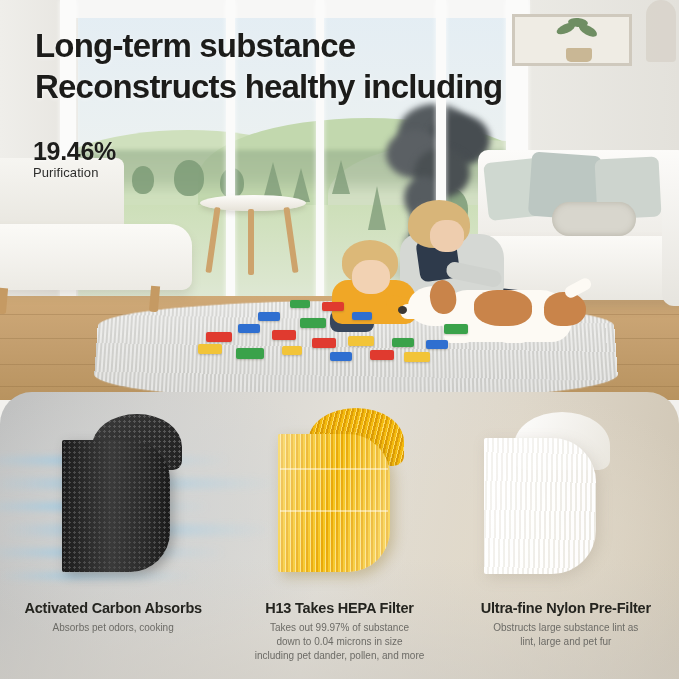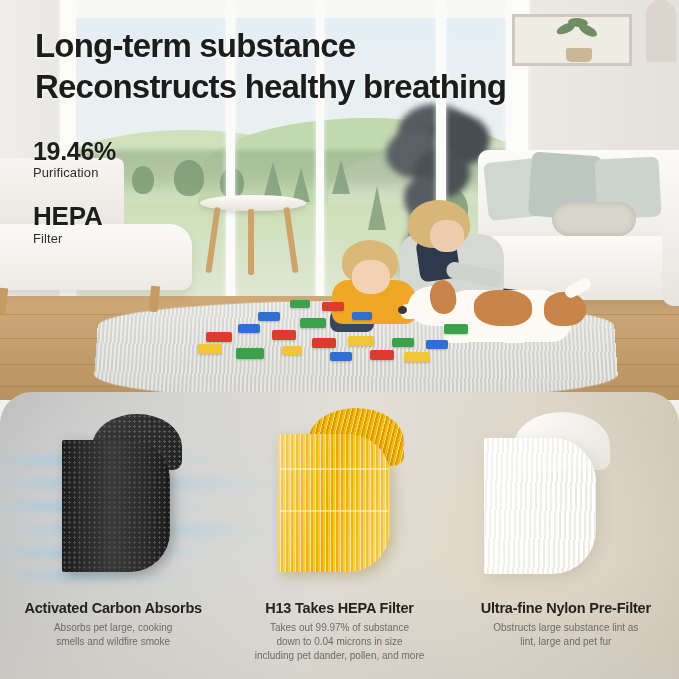--- a/index.html
+++ b/index.html
@@ -379,30 +379,26 @@
     <div class="blk" style="left:392px;top:338px;width:22px;height:9px;background:#3aa24a;"></div>
     <div class="blk" style="left:404px;top:352px;width:26px;height:10px;background:#f2c438;"></div>
     <div class="blk" style="left:426px;top:340px;width:22px;height:9px;background:#2f6fd0;"></div>
     <div class="blk" style="left:290px;top:300px;width:20px;height:8px;background:#3aa24a;"></div>
     <div class="blk" style="left:322px;top:302px;width:22px;height:9px;background:#e03a2f;"></div>
     <div class="blk" style="left:352px;top:312px;width:20px;height:8px;background:#2f6fd0;"></div>
     <div class="blk" style="left:444px;top:324px;width:24px;height:10px;background:#3aa24a;"></div>
 
     <div class="headline">
       <div>Long-term substance</div>
-      <div>Reconstructs healthy breathing</div>
+      <div>Reconstructs healthy including</div>
     </div>
 
     <div class="stats">
       <div class="stat-big">19.46%</div>
       <div class="stat-sub">Purification</div>
-    </div>
-    <div class="stats2">
-      <div class="stat-big2">HEPA</div>
-      <div class="stat-sub">Filter</div>
     </div>
   </div>
 
   <div class="panel">
     <div class="panel-blur"></div>
     <div class="airflow">
       <div class="stream" style="left:0;top:8px;width:250px;"></div>
       <div class="stream" style="left:10px;top:30px;width:290px;height:11px;"></div>
       <div class="stream" style="left:0;top:54px;width:230px;"></div>
       <div class="stream" style="left:24px;top:76px;width:270px;height:12px;"></div>
@@ -432,22 +428,21 @@
       <div class="curl"></div>
       <div class="front"></div>
     </div>
   </div>
 
   <div class="caps">
 
     <div class="cap">
       <div class="cap-title">Activated Carbon Absorbs</div>
       <div class="cap-body">
-        <div>Absorbs pet large, cooking</div>
-        <div>smells and wildfire smoke</div>
+        <div>Absorbs pet odors, cooking</div>
       </div>
     </div>
 
     <div class="cap">
       <div class="cap-title">H13 Takes HEPA Filter</div>
       <div class="cap-body">
         <div>Takes out 99.97% of substance</div>
         <div>down to 0.04 microns in size</div>
         <div>including pet dander, pollen, and more</div>
       </div>

